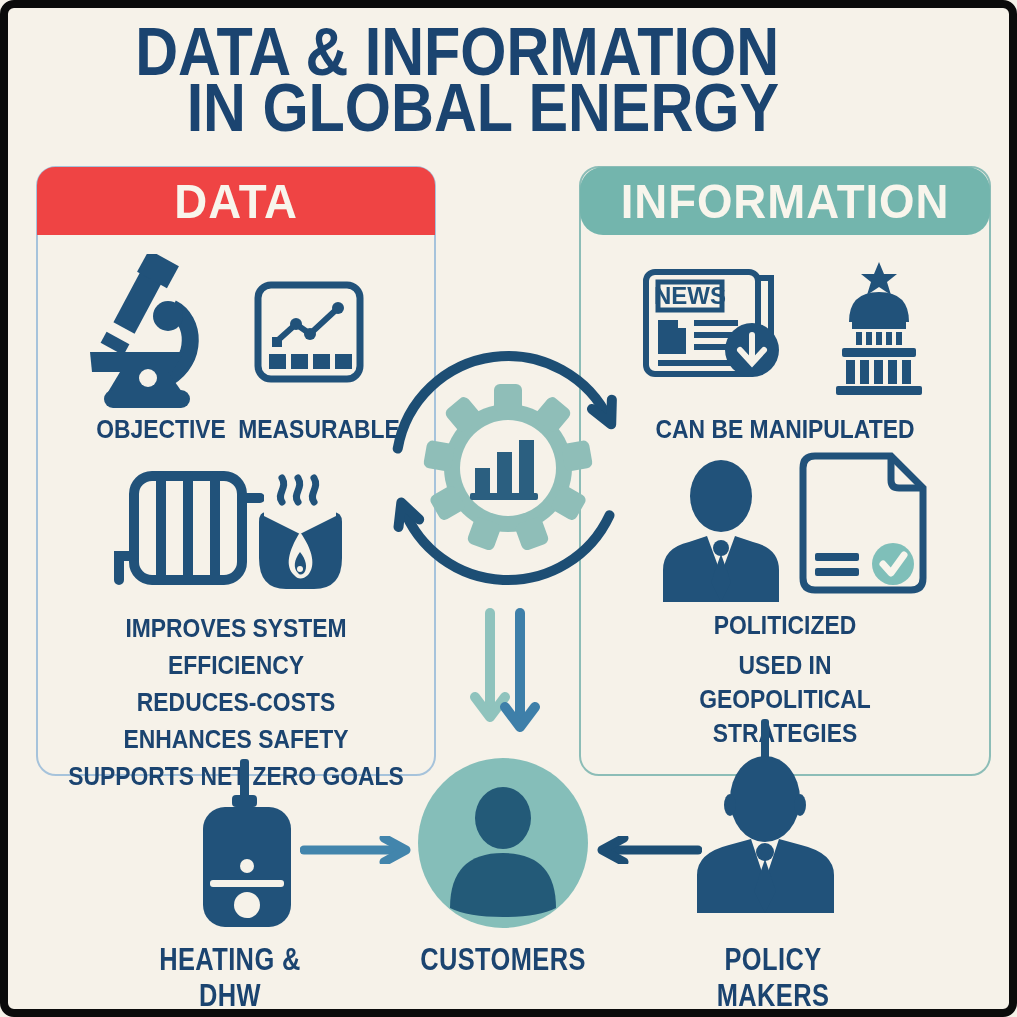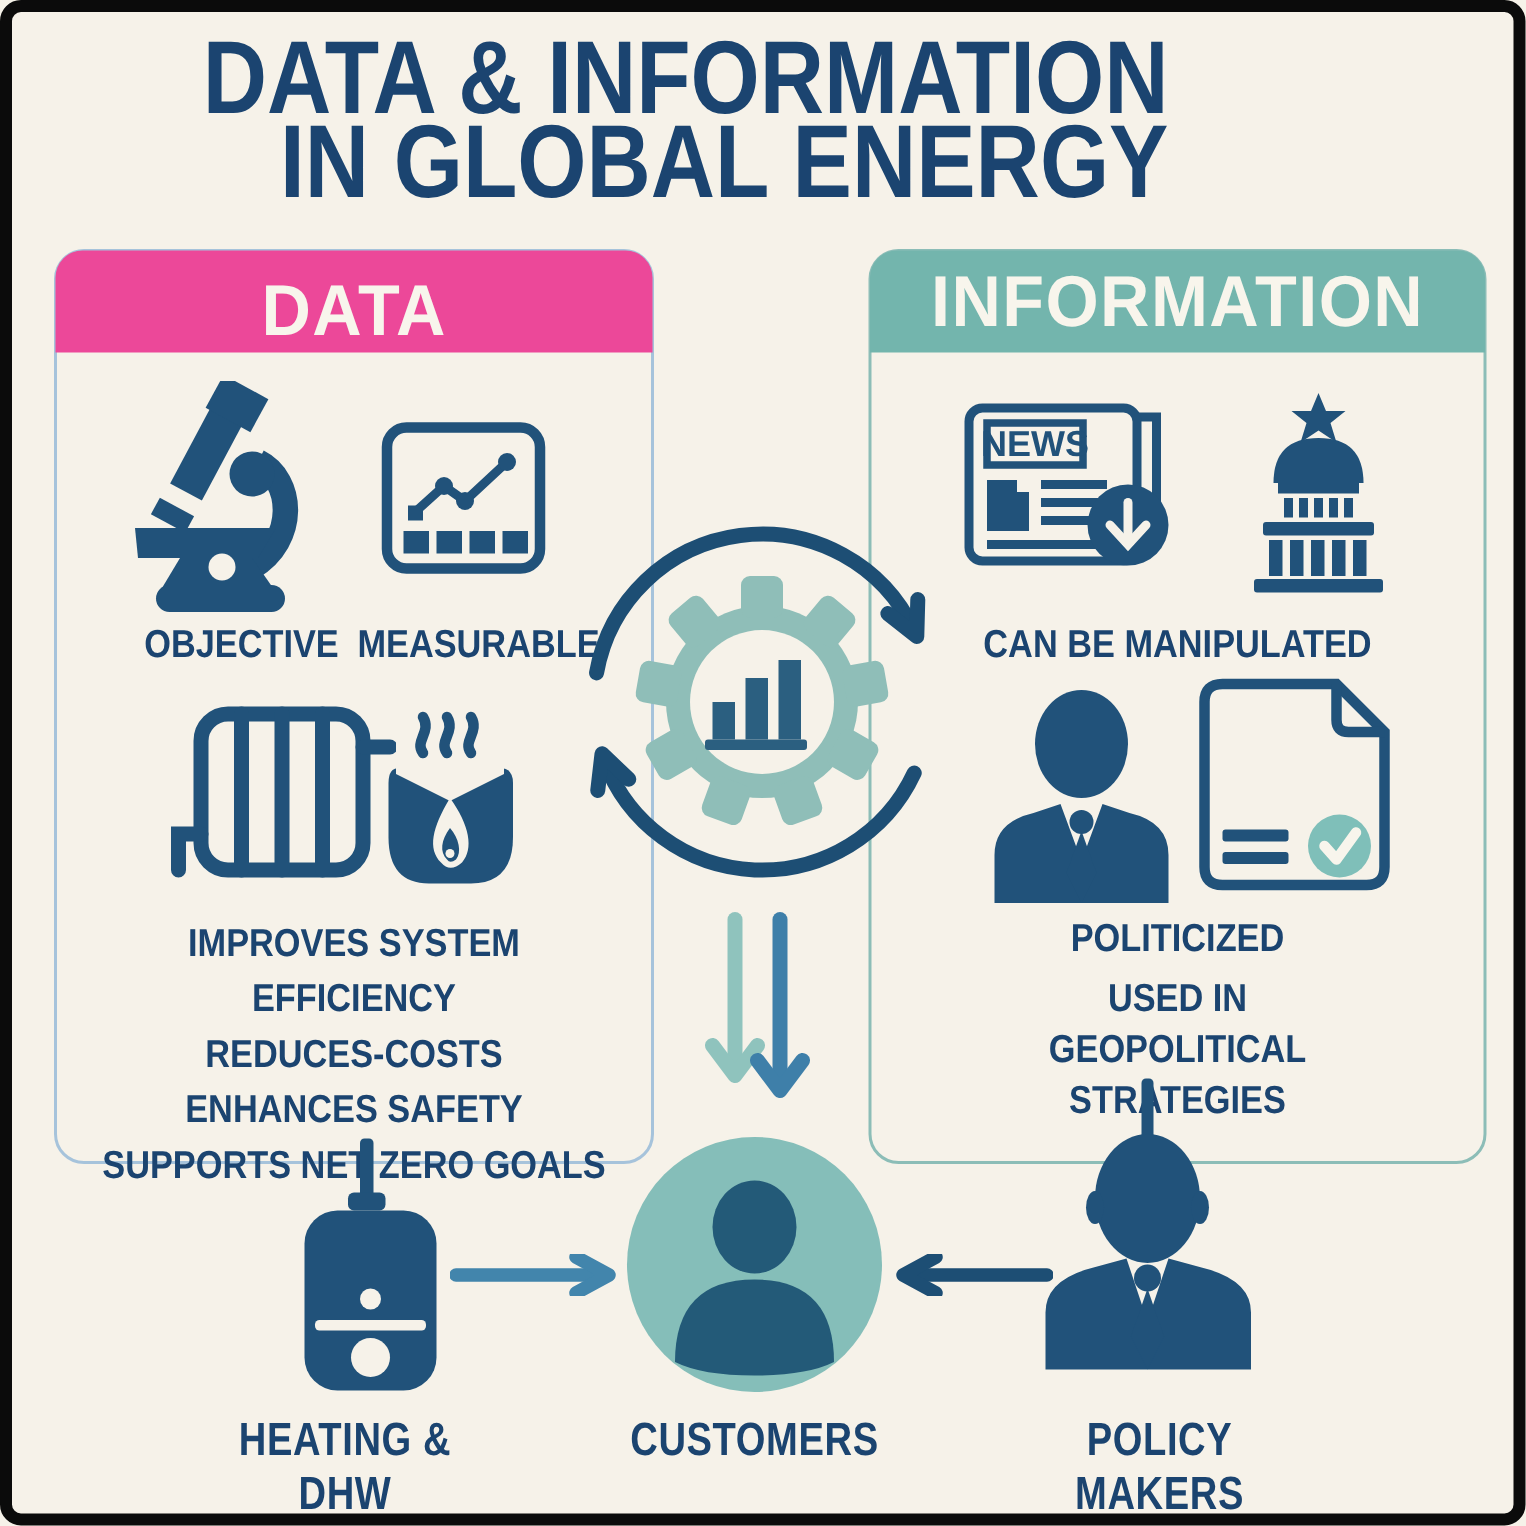--- a/index.html
+++ b/index.html
@@ -13,22 +13,22 @@
          border-radius:14px;z-index:50;pointer-events:none;}
   .title{position:absolute;left:0;top:24px;width:779px;text-align:right;color:#1B4470;
          font-weight:bold;font-size:69px;line-height:56px;letter-spacing:0px;
          transform:scaleX(0.86);transform-origin:top right;z-index:3;}
   .panel{position:absolute;top:166px;height:606px;border-radius:20px;background:#F6F2E9;z-index:1;}
   .panel-data{left:36px;width:396px;border:2.5px solid #A6C3DB;}
   .panel-info{left:579px;width:408px;border:2.5px solid #8CBDB7;}
   .ph{position:absolute;left:-1px;top:-1px;right:-1px;height:68px;border-radius:18px 18px 0 0;
       display:flex;align-items:center;justify-content:center;color:#F8F5EC;font-weight:bold;
       font-size:48px;letter-spacing:1px;}
-  .ph-blue{background:#ec4899;align-items:flex-end;}
-  .ph-teal{background:#73B5AD;}
+  .ph-blue{background:#ef4444;}
+  .ph-teal{background:#73B5AD;border-radius:23px;}
   .ph span{transform:scaleX(0.95);}
   .lbl{position:absolute;font-weight:bold;color:#1B4470;text-align:center;transform:scaleX(0.88);}
   .lbl-s{font-size:26px;}
   .lbl-b{font-size:31px;letter-spacing:0.5px;transform:scaleX(0.82);}
   .bullets{position:absolute;left:0;top:442px;width:100%;text-align:center;}
   .bullets div{font-weight:bold;color:#1B4470;font-size:26px;line-height:37px;transform:scaleX(0.88);}
   .icon{position:absolute;z-index:5;}
   .abs{position:absolute;z-index:5;}
   .cust-circle{position:absolute;left:418px;top:758px;width:170px;height:170px;border-radius:50%;
                background:#85BEB9;z-index:4;}

